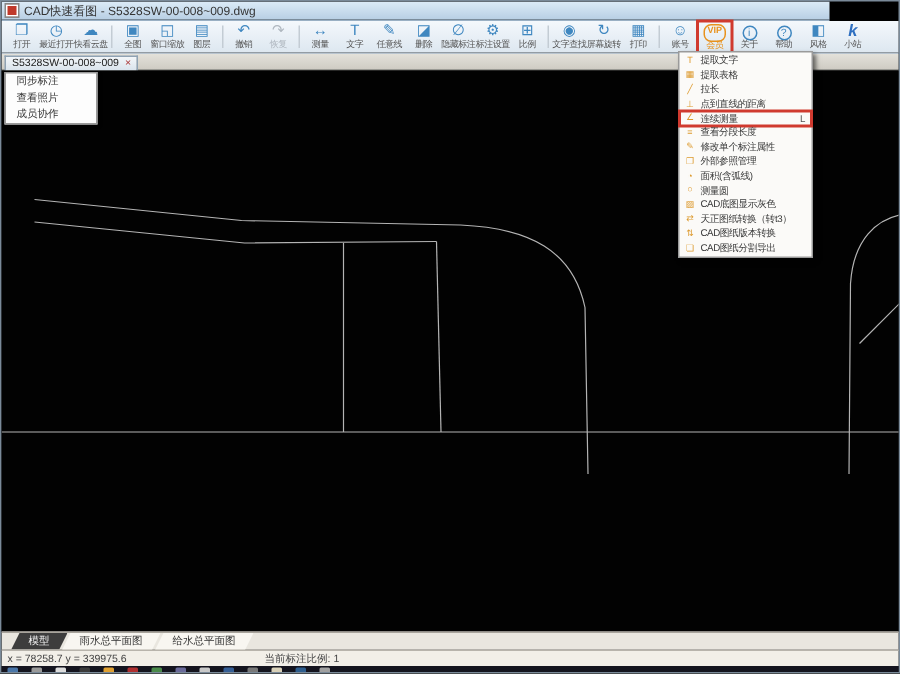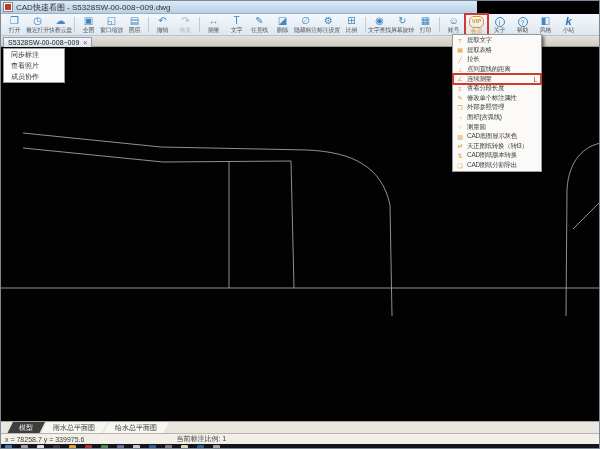--- a/index.html
+++ b/index.html
@@ -4,21 +4,21 @@
 <style>
   * { margin:0; padding:0; box-sizing:border-box; }
   html,body { background:#666; }
   body { font-family:"Liberation Sans","DejaVu Sans",sans-serif; }
   #app {
     position:relative; width:600px; height:449px; overflow:hidden;
     background:#000; border:1px solid #7a8a99;
   }
   
   .titlebar {
-    position:absolute; left:0; top:0; width:476px; height:13px;
+    position:absolute; left:0; top:0; width:552px; height:13px;
     background:linear-gradient(#dcebf7,#b8cfe4);
     border-bottom:1px solid #9ab0c4;
     display:flex; align-items:center; gap:4px; padding-left:3px;
   }
   .app-ico { width:8px; height:8px; background:#c0392b; border:1px solid #fff; outline:1px solid #888; }
   .title-text { font-size:8px; color:#333; white-space:nowrap; }
   
   .toolbar {
     position:absolute; left:0; top:13px; width:600px; height:22px;
     background:linear-gradient(#f4f8fc,#dde7f0);

